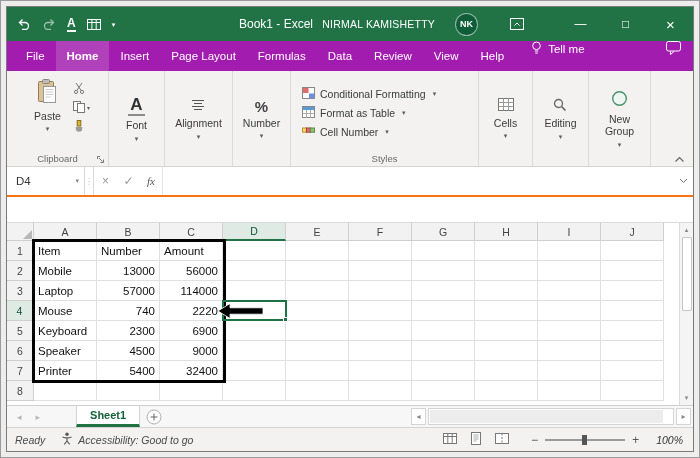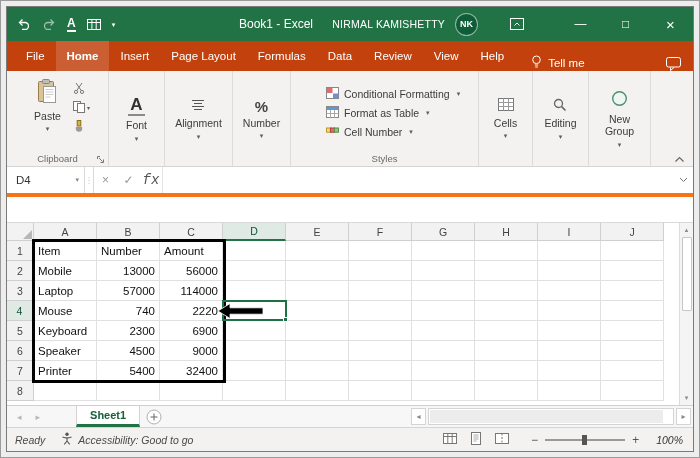--- a/index.html
+++ b/index.html
@@ -10,28 +10,28 @@
 
   
   .titlebar { height:34px; flex:0 0 34px; background:#217346; color:#fff; display:flex; align-items:center; padding:0 0 0 10px; position:relative; }
   .qat { display:flex; align-items:center; gap:11px; }
   .qbtn { line-height:1; display:flex; align-items:center; }
   .qbtn.dim { opacity:.55; }
   .ua { font-size:12px; font-weight:bold; border-bottom:2px solid #fff; padding-bottom:1px; }
   .qcaret { font-size:7px; }
   .win-title { position:absolute; left:232px; top:0; height:100%; display:flex; align-items:center; font-size:12px; }
   .tb-right { margin-left:auto; display:flex; align-items:center; height:100%; }
-  .user-name { font-size:10.5px; letter-spacing:.2px; margin-right:10px; }
+  .user-name { font-size:10.5px; letter-spacing:.2px; margin-right:20px; }
   .avatar { width:23px; height:23px; border-radius:50%; background:#0e5c38; border:1px solid rgba(255,255,255,.55); display:flex; align-items:center; justify-content:center; font-size:9px; font-weight:bold; margin-right:24px; flex:0 0 23px; }
   .ribbon-opts { width:30px; display:flex; justify-content:center; margin-right:26px; }
   .wbtn { width:45px; height:100%; display:flex; align-items:center; justify-content:center; font-size:12px; }
   .wbtn.close { font-size:15px; }
 
   
-  .tabrow { height:30px; flex:0 0 30px; background:#c2410c; display:flex; align-items:flex-end; color:#fff; padding:0 12px 0 8px; }
+  .tabrow { height:30px; flex:0 0 30px; background:#a21caf; display:flex; align-items:flex-start; color:#fff; padding:0 12px 0 8px; }
   .rtabs { display:flex; align-items:center; height:100%; }
   .rtab { padding:0 11px; font-size:11.5px; height:100%; display:flex; align-items:center; }
   .rtab.active { background:rgba(255,255,255,.16); font-weight:bold; }
   .tellme { display:flex; align-items:center; gap:6px; font-size:11.5px; margin-left:16px; }
   .comment-btn { margin-left:auto; display:flex; }
 
   
   .ribbon { height:96px; flex:0 0 96px; background:#f3f2f1; border-bottom:1px solid #d6d4d2; display:flex; position:relative; }
   .rgroup { border-right:1px solid #dddbd9; display:flex; flex-direction:column; padding:3px 2px 1px; }
   .rg-body { flex:1; display:flex; align-items:center; justify-content:center; }
@@ -39,31 +39,31 @@
   .bigbtn { display:flex; flex-direction:column; align-items:center; gap:3px; font-size:10.5px; color:#3b3b3b; padding:3px 7px; text-align:center; line-height:1.2; }
   .bbcaret { font-size:7px; color:#5f5f5f; }
   .clip-body { display:flex; align-items:flex-start; padding:2px 2px 0 4px; }
   .mini-col { display:flex; flex-direction:column; gap:7px; margin:6px 0 0 5px; }
   .mini { display:flex; align-items:center; gap:2px; }
   .mini .bbcaret { font-size:6px; }
   .launcher { position:absolute; right:1px; bottom:1px; display:flex; }
   .font-glyph { font-size:17px; font-weight:bold; color:#333; border-bottom:2px solid #8a8a8a; line-height:1; padding:0 2px 1px; }
   .pct-glyph { font-size:15px; color:#444; font-weight:bold; line-height:1; }
   .styles-body { display:flex; flex-direction:column; justify-content:center; gap:5px; padding:0 9px; align-items:flex-start; }
-  .style-row { display:flex; align-items:center; gap:5px; font-size:10.5px; color:#3b3b3b;margin-left:24px; }
+  .style-row { display:flex; align-items:center; gap:5px; font-size:10.5px; color:#3b3b3b; }
   .smcaret { font-size:7px; color:#5f5f5f; margin-left:2px; }
   .ribbon-collapse { position:absolute; right:8px; bottom:3px; display:flex; }
 
   
-  .formula-bar { height:30px; flex:0 0 30px; background:#fff; border-bottom:4px solid #f97316; display:flex; align-items:stretch; }
+  .formula-bar { height:30px; flex:0 0 30px; background:#fff; border-bottom:2px solid #f97316; display:flex; align-items:stretch; }
   .name-box { width:78px; border-right:1px solid #d9d9d9; display:flex; align-items:center; padding:0 5px 0 9px; font-size:11.5px; color:#333; }
   .nbcaret { margin-left:auto; font-size:7px; color:#888; }
   .fb-sizer { width:9px; border-right:1px solid #d9d9d9; display:flex; align-items:center; justify-content:center; color:#bbb; font-size:8px; }
   .fb-btn { width:23px; display:flex; align-items:center; justify-content:center; font-size:12px; color:#9a9a9a; }
-  .fb-btn.fx { font-style:italic; font-family:Liberation Mono, monospace; color:#555; font-size:14px; border-right:1px solid #e4e4e4; }
+  .fb-btn.fx { font-style:italic; font-family:Liberation Serif, serif; color:#555; font-size:11px; border-right:1px solid #e4e4e4; }
   .formula-input { flex:1; }
   .fb-expand { width:20px; display:flex; align-items:center; justify-content:center; }
   .gap-strip { height:26px; flex:0 0 26px; background:#fff; border-bottom:1px solid #d9d9d9; }
 
   
   .sheet-area { flex:1; position:relative; background:#fff; overflow:hidden; }
   .grid { position:absolute; left:0; top:0; width:657px; }
   .hdr-row { display:flex; height:18px; }
   .corner { width:27px; flex:0 0 27px; background:#f2f2f2; border-right:1px solid #cfcfcf; border-bottom:1px solid #cfcfcf; position:relative; }
   .corner .tri { position:absolute; right:1px; bottom:1px; width:0; height:0; border-left:9px solid transparent; border-bottom:9px solid #b7b7b7; }

